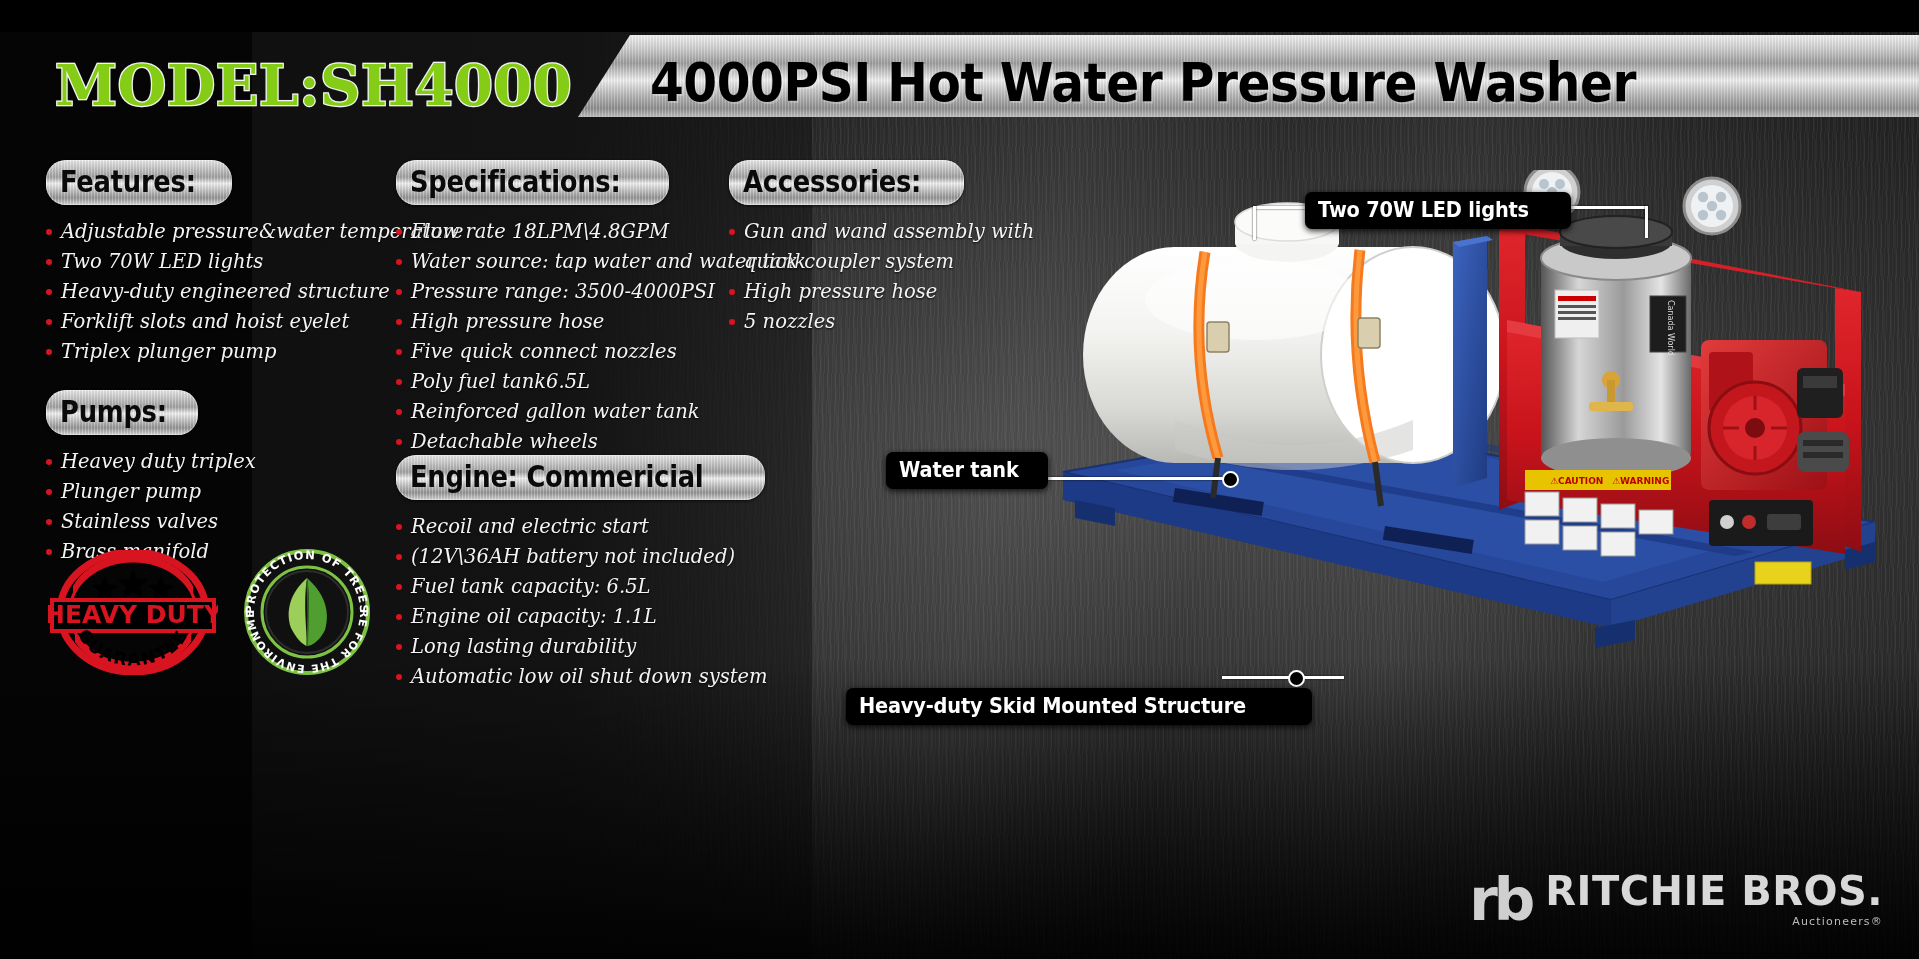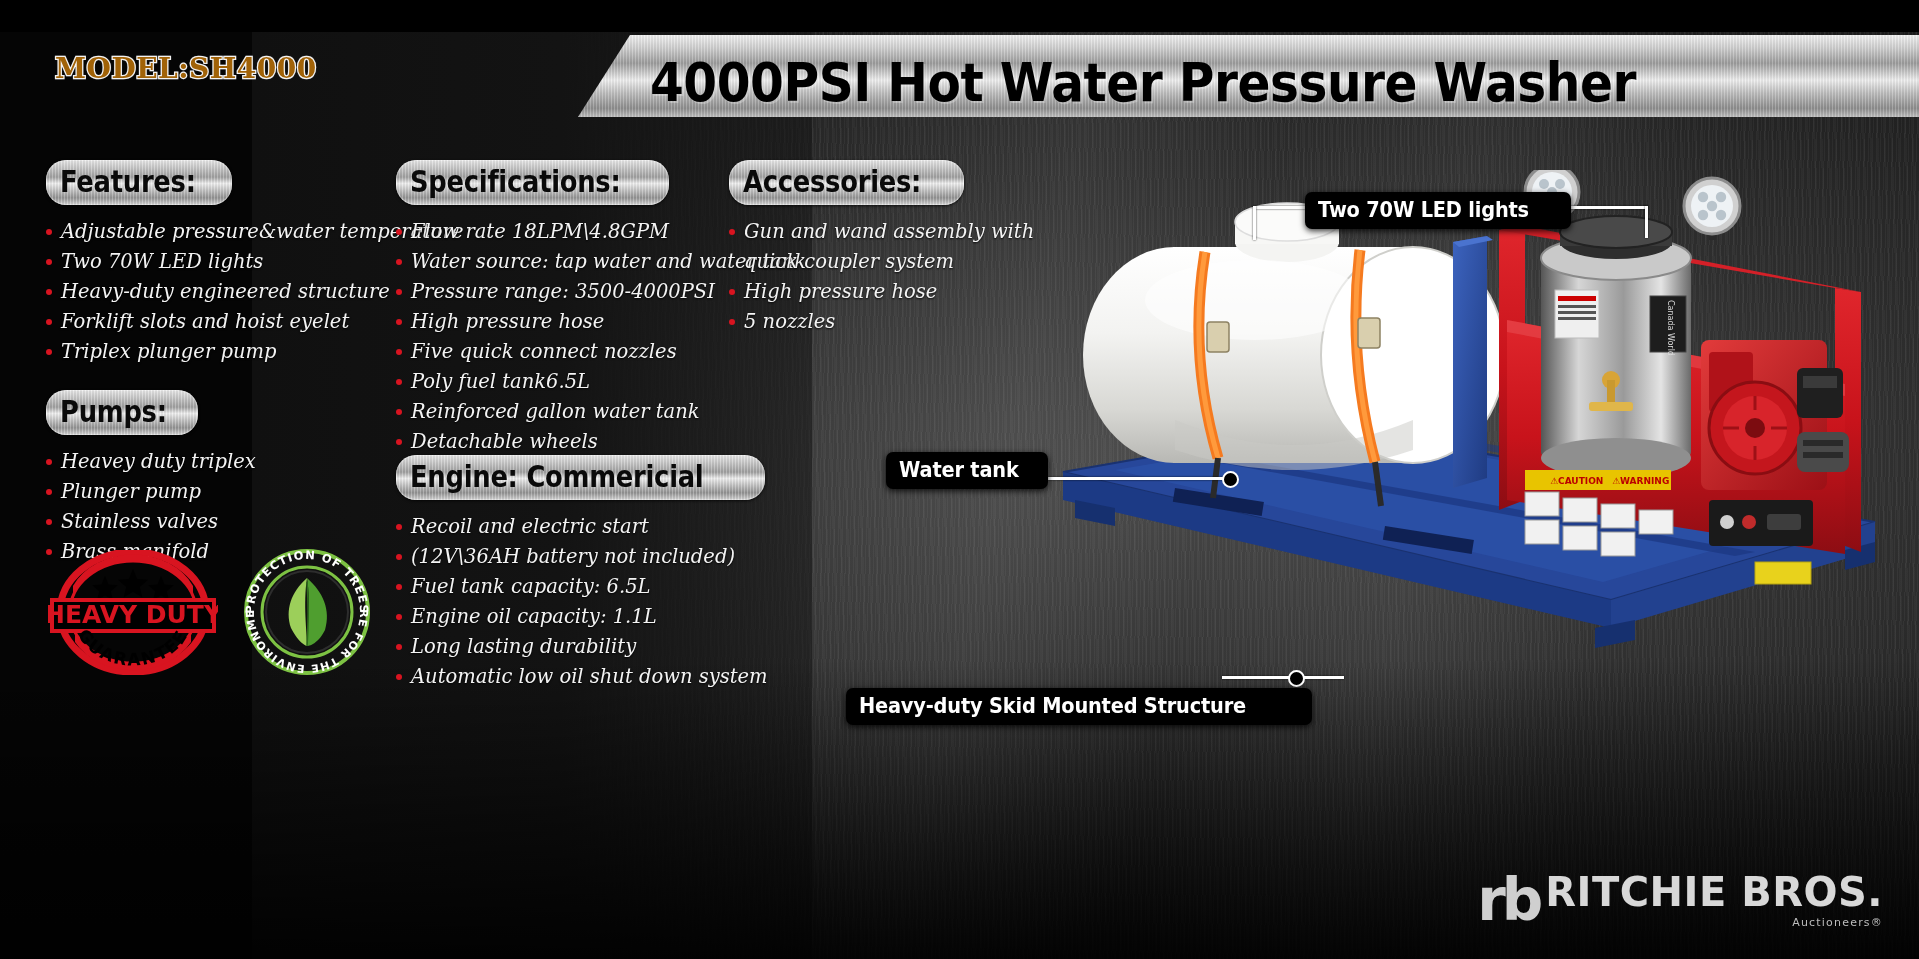--- a/index.html
+++ b/index.html
@@ -52,22 +52,22 @@
       rgba(0,0,0,.05) 1px, rgba(0,0,0,.05) 3px);}
   .banner-text{position:absolute;left:72px;top:50%;transform:translateY(-50%);
     font-family:"DejaVu Sans",sans-serif;
     font-weight:bold;font-size:54px;color:#000;letter-spacing:-.5px;
     white-space:nowrap;transform-origin:left center;
     transform:translateY(-50%) scaleX(.9);z-index:2;
     text-shadow:2px 2px 0 rgba(255,255,255,.25);}
 
   
   .model{position:absolute;left:55px;top:52px;z-index:6;
-    font-family:"DejaVu Serif",serif;font-weight:bold;font-size:28px;
-    color:#a16207;letter-spacing:.5px;white-space:nowrap;
+    font-family:"DejaVu Serif",serif;font-weight:bold;font-size:56px;
+    color:#84cc16;letter-spacing:.5px;white-space:nowrap;
     -webkit-text-stroke:2.5px #f0f0f0;
     paint-order:stroke fill;
     text-shadow:0 0 2px #fff;}
 
   
   .sec-badge{display:inline-block;position:relative;
     padding:4px 14px 6px 14px;border-radius:20px;
     background:linear-gradient(180deg,
       #e8e8e8 0%, #c6c6c6 18%, #a0a0a0 38%, #efefef 52%,
       #c0c0c0 68%, #939393 84%, #d8d8d8 100%);
@@ -115,21 +115,21 @@
   #callout-lights{left:1305px;top:192px;}
   #callout-tank{left:886px;top:452px;}
   #callout-skid{left:846px;top:652px;margin-top:36px;}
   .leader{position:absolute;z-index:7;height:3px;background:#fff;
     box-shadow:0 0 2px rgba(0,0,0,.9);}
   .leader-dot{position:absolute;z-index:8;width:13px;height:13px;border-radius:50%;
     background:#000;border:2.5px solid #fff;}
 
   
   .rb{position:absolute;right:36px;bottom:30px;z-index:9;
-    display:flex;align-items:flex-end;gap:6px;margin-top:34px;}
+    display:flex;align-items:flex-start;gap:14px;margin-top:34px;}
   .rb-mark{font-family:"DejaVu Sans",sans-serif;font-weight:bold;font-size:58px;
     color:#cfcfcf;letter-spacing:-4px;line-height:1;}
   .rb-name{font-family:"DejaVu Sans",sans-serif;font-weight:bold;font-size:40px;
     color:#d8d8d8;letter-spacing:.5px;line-height:1;}
   .rb-sub{font-family:"DejaVu Sans",sans-serif;font-size:11px;color:#bdbdbd;
     letter-spacing:1.2px;text-align:right;margin-top:4px;}
 </style>
 </head>
 <body>
 

